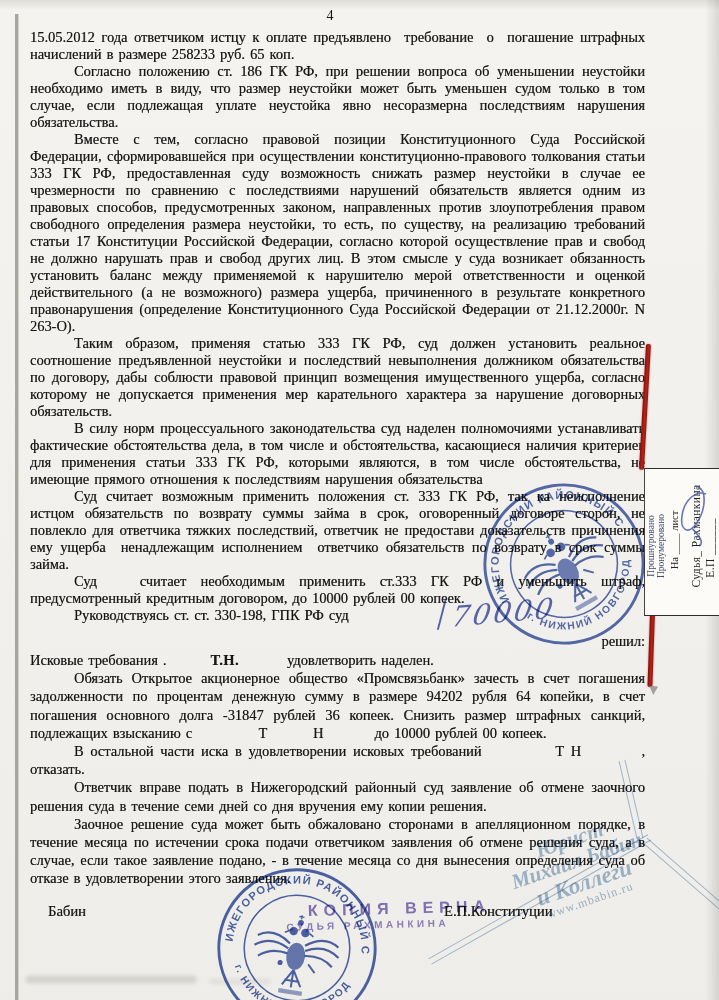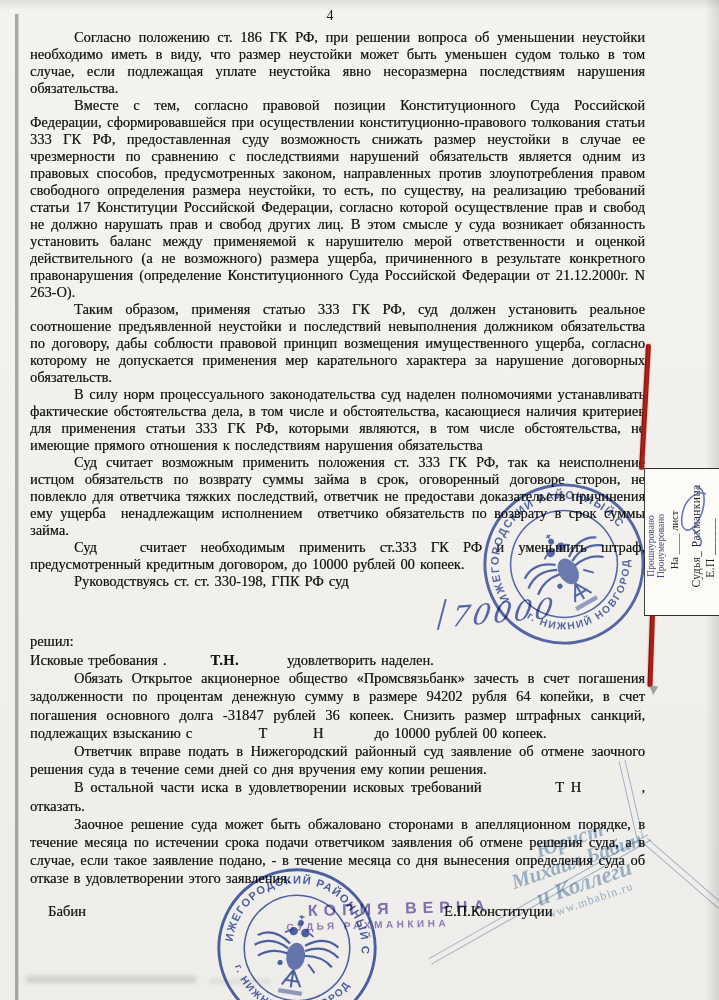--- a/index.html
+++ b/index.html
@@ -18,21 +18,21 @@
 
   .pagenum{position:absolute;top:8px;left:30px;width:600px;text-align:center;font-size:14px;}
 
   .textcol{position:absolute;left:30px;width:615px;text-align:justify;
     font-size:14.4px;line-height:17px;word-spacing:1.5px;
     text-shadow:.35px 0 0 rgba(20,20,20,.6);}
   .textcol p{margin:0;text-indent:44px;}
   .textcol p.noindent{text-indent:0;}
   #top-block{top:29px;}
   #decision-block{top:651px;line-height:18.2px;}
-  .resolution{position:absolute;left:30px;top:633px;width:615px;text-align:left;
+  .resolution{position:absolute;left:30px;top:633px;width:615px;text-align:right;
     font-size:14.4px;text-shadow:.35px 0 0 rgba(20,20,20,.6);}
   .claim-line{text-align:left;}
   .claim-line .bname{font-weight:bold;margin:0 48px 0 44px;letter-spacing:.5px;}
   .sig-row{position:absolute;top:903px;left:0;width:719px;font-size:14.6px;
     text-shadow:.35px 0 0 rgba(20,20,20,.6);}
   .sig-row .sig-label{position:absolute;left:48px;}
   .sig-row .sig-judge{position:absolute;left:444px;}
 
   
   .thread{position:absolute;width:4.5px;background:linear-gradient(to right,#7e0f08,#b5241a 55%,#8d150c);border-radius:2px;box-shadow:0 0 2px rgba(160,30,20,.5);}
@@ -91,36 +91,37 @@
   <div class="edge-top"></div>
   <div class="edge-left"></div>
   <div class="edge-left2"></div>
   <div class="edge-right"></div>
   <div class="smudge" style="left:26px;top:976px;width:170px;height:7px;"></div>
   <div class="smudge" style="left:210px;top:979px;width:60px;height:5px;opacity:.2;"></div>
 
   <div class="pagenum">4</div>
 
   <div class="textcol" id="top-block">
+    <p class="noindent">15.05.2012 года ответчиком истцу к оплате предъявлено &nbsp;требование &nbsp;о &nbsp;погашение штрафных начислений в размере 258233 руб. 65 коп.</p>
     <p>Согласно положению ст. 186 ГК РФ, при решении вопроса об уменьшении неустойки необходимо иметь в виду, что размер неустойки может быть уменьшен судом только в том случае, если подлежащая уплате неустойка явно несоразмерна последствиям нарушения обязательства.</p>
     <p>Вместе с тем, согласно правовой позиции Конституционного Суда Российской Федерации, сформировавшейся при осуществлении конституционно-правового толкования статьи 333 ГК РФ, предоставленная суду возможность снижать размер неустойки в случае ее чрезмерности по сравнению с последствиями нарушений обязательств является одним из правовых способов, предусмотренных законом, направленных против злоупотребления правом свободного определения размера неустойки, то есть, по существу, на реализацию требований статьи 17 Конституции Российской Федерации, согласно которой осуществление прав и свобод не должно нарушать прав и свобод других лиц. В этом смысле у суда возникает обязанность установить баланс между применяемой к нарушителю мерой ответственности и оценкой действительного (а не возможного) размера ущерба, причиненного в результате конкретного правонарушения (определение Конституционного Суда Российской Федерации от 21.12.2000г. N 263-О).</p>
     <p>Таким образом, применяя статью 333 ГК РФ, суд должен установить реальное соотношение предъявленной неустойки и последствий невыполнения должником обязательства по договору, дабы соблюсти правовой принцип возмещения имущественного ущерба, согласно которому не допускается применения мер карательного характера за нарушение договорных обязательств.</p>
     <p>В силу норм процессуального законодательства суд наделен полномочиями устанавливать фактические обстоятельства дела, в том числе и обстоятельства, касающиеся наличия критериев для применения статьи 333 ГК РФ, которыми являются, в том числе обстоятельства, не имеющие прямого отношения к последствиям нарушения обязательства</p>
     <p>Суд считает возможным применить положения ст. 333 ГК РФ, так ка неисполнение истцом обязательств по возврату суммы займа в срок, оговоренный договоре сторон, не повлекло для ответчика тяжких последствий, ответчик не предостави доказательств причинения ему ущерба &nbsp;ненадлежащим исполнением &nbsp;ответчико обязательств по возврату в срок суммы займа.</p>
     <p>Суд &nbsp;&nbsp;считает необходимым применить ст.333 ГК РФ и уменьшить штраф, предусмотренный кредитным договором, до 10000 рублей 00 копеек.</p>
     <p>Руководствуясь ст. ст. 330-198, ГПК РФ суд</p>
   </div>
 
   <div class="resolution">решил:</div>
 
   <div class="textcol" id="decision-block">
     <p class="noindent claim-line"><span>Исковые требования .</span><span class="bname">Т.Н.</span><span>удовлетворить наделен.</span></p>
     <p>Обязать Открытое акционерное общество «Промсвязьбанк» зачесть в счет погашения задолженности по процентам денежную сумму в размере 94202 рубля 64 копейки, в счет погашения основного долга -31847 рублей 36 копеек. Снизить размер штрафных санкций, подлежащих взысканию с&nbsp;&nbsp;&nbsp;&nbsp;&nbsp;&nbsp;&nbsp;&nbsp;&nbsp;&nbsp;&nbsp;&nbsp; Т&nbsp;&nbsp;&nbsp;&nbsp;&nbsp;&nbsp;&nbsp;&nbsp; Н&nbsp;&nbsp;&nbsp;&nbsp;&nbsp;&nbsp;&nbsp;&nbsp;&nbsp; до 10000 рублей 00 копеек.</p>
+    <p>В остальной части иска в удовлетворении исковых требований&nbsp;&nbsp;&nbsp;&nbsp;&nbsp;&nbsp;&nbsp;&nbsp;&nbsp;&nbsp; Т Н&nbsp;&nbsp;&nbsp;&nbsp;&nbsp;&nbsp;&nbsp;&nbsp; , отказать.</p>
     <p>Ответчик вправе подать в Нижегородский районный суд заявление об отмене заочного решения суда в течение семи дней со дня вручения ему копии решения.</p>
-    <p>В остальной части иска в удовлетворении исковых требований&nbsp;&nbsp;&nbsp;&nbsp;&nbsp;&nbsp;&nbsp;&nbsp;&nbsp;&nbsp; Т Н&nbsp;&nbsp;&nbsp;&nbsp;&nbsp;&nbsp;&nbsp;&nbsp; , отказать.</p>
     <p>Заочное решение суда может быть обжаловано сторонами в апелляционном порядке, в течение месяца по истечении срока подачи ответчиком заявления об отмене решения суда, а в случае, если такое заявление подано, - в течение месяца со дня вынесения определения суда об отказе в удовлетворении этого заявления.</p>
   </div>
 
   <div class="sig-row">
     <span class="sig-label">Бабин</span>
     <span class="sig-judge">Е.П.Конституции</span>
   </div>
 
   <div class="wm-line wm-a"></div>
   <div class="wm-line wm-b"></div>

